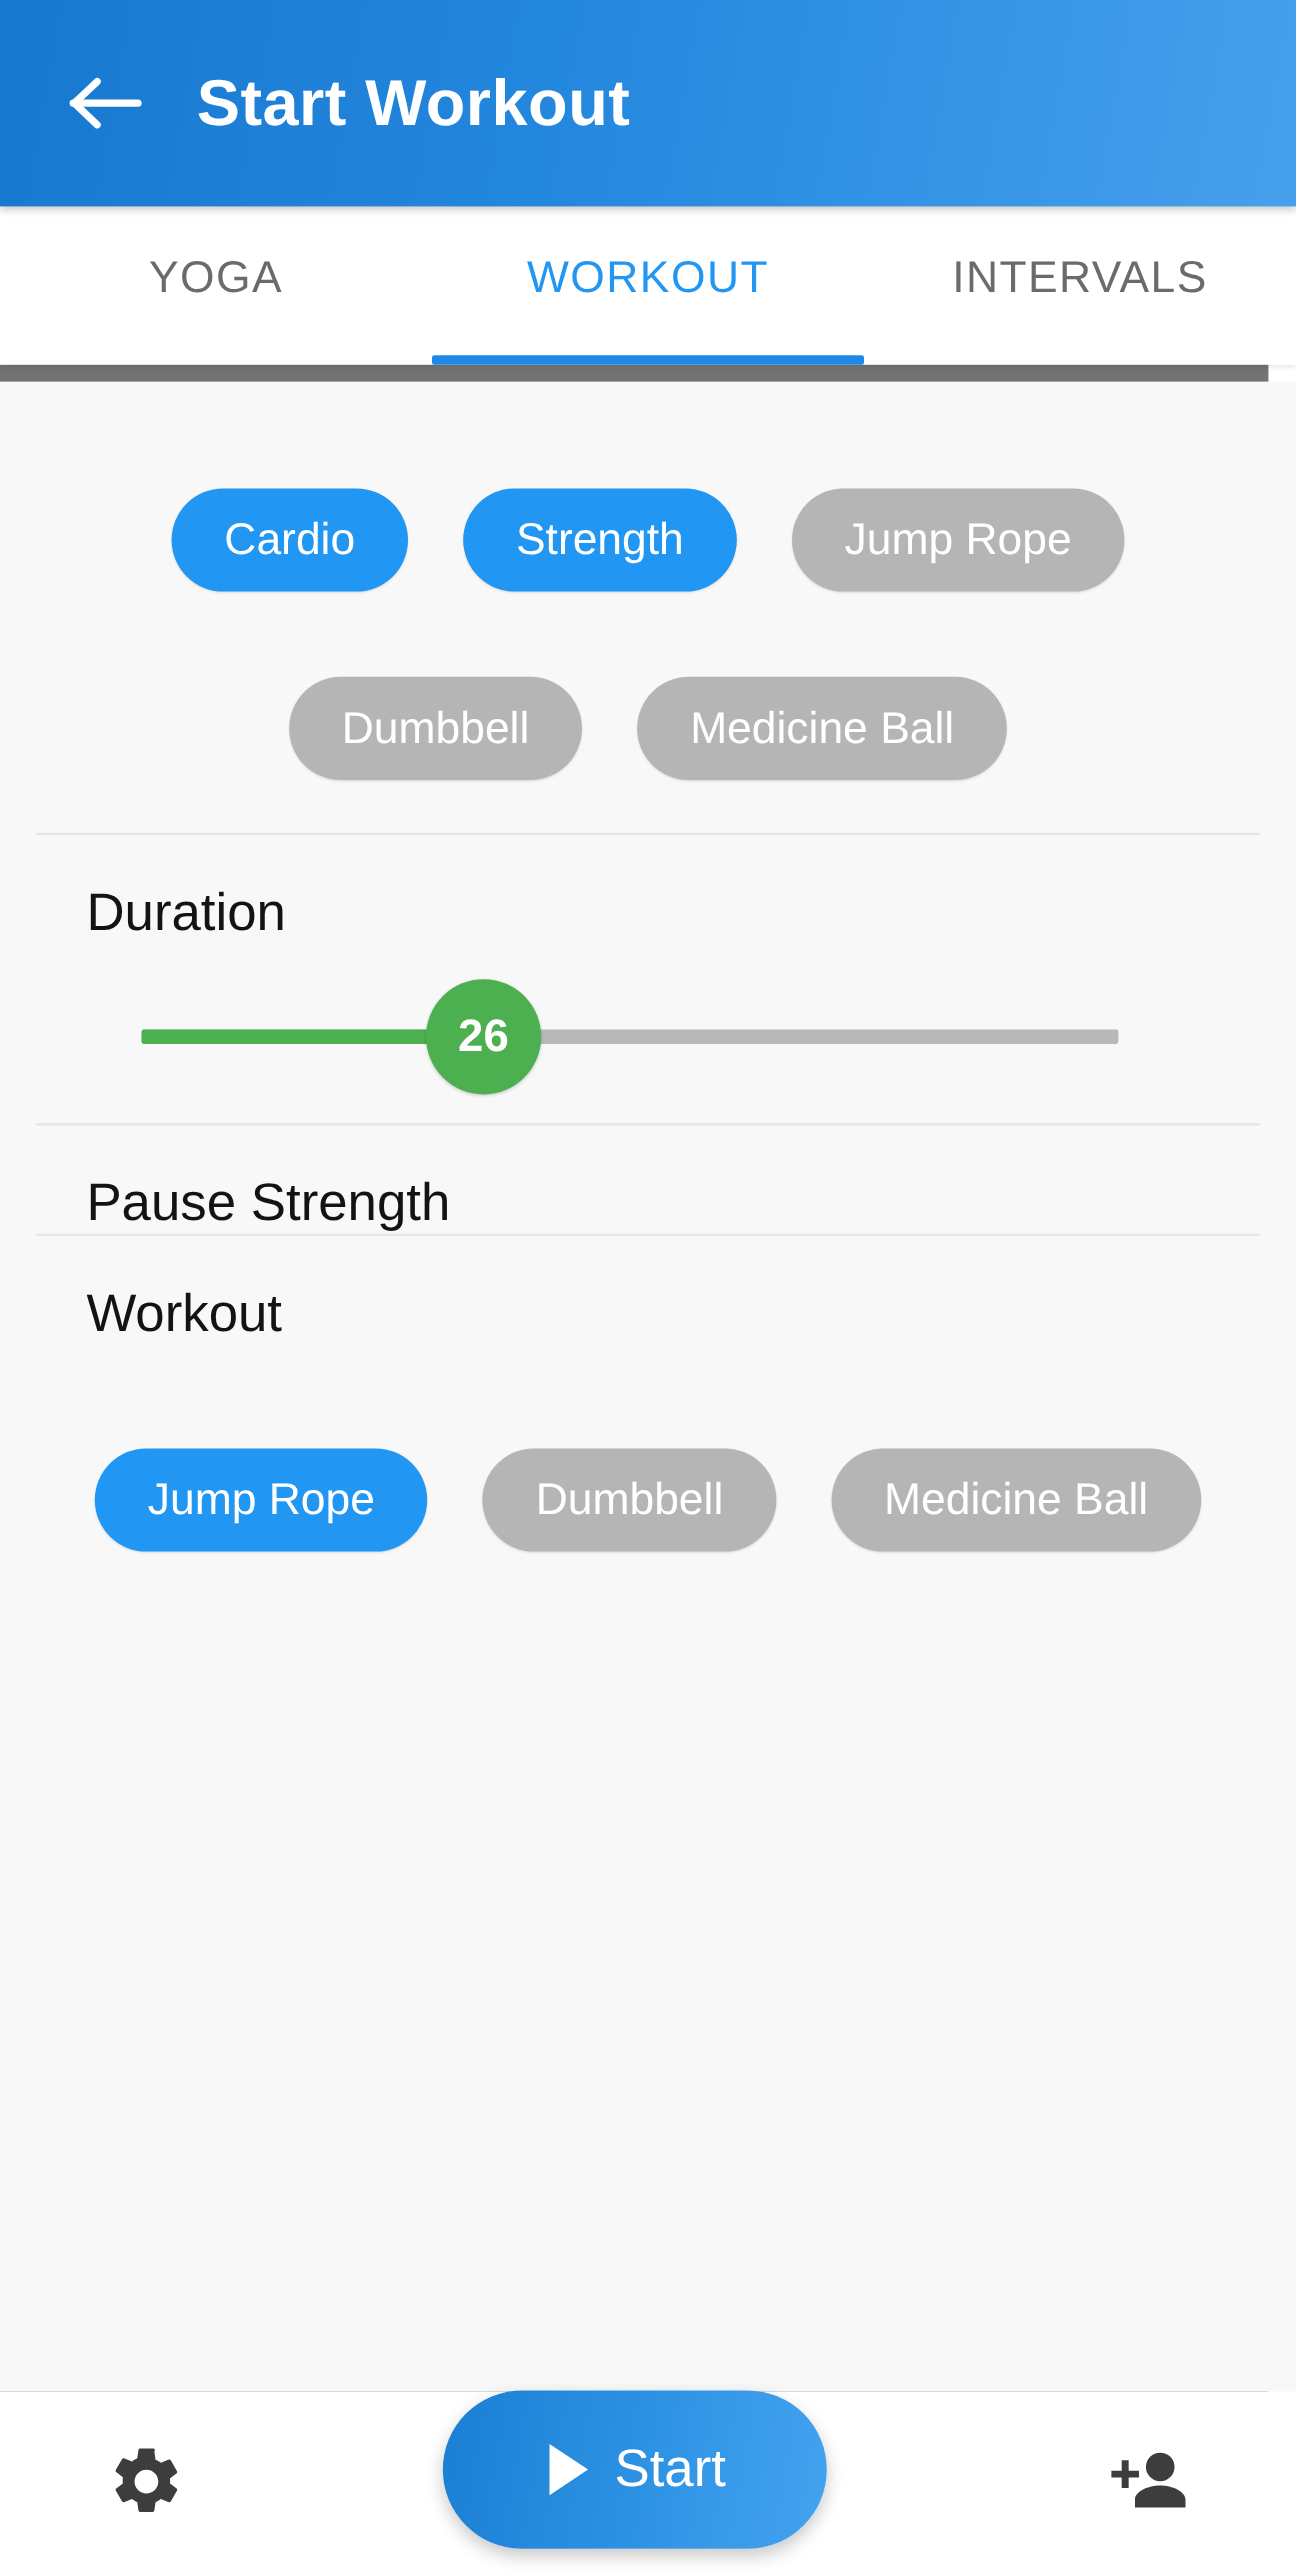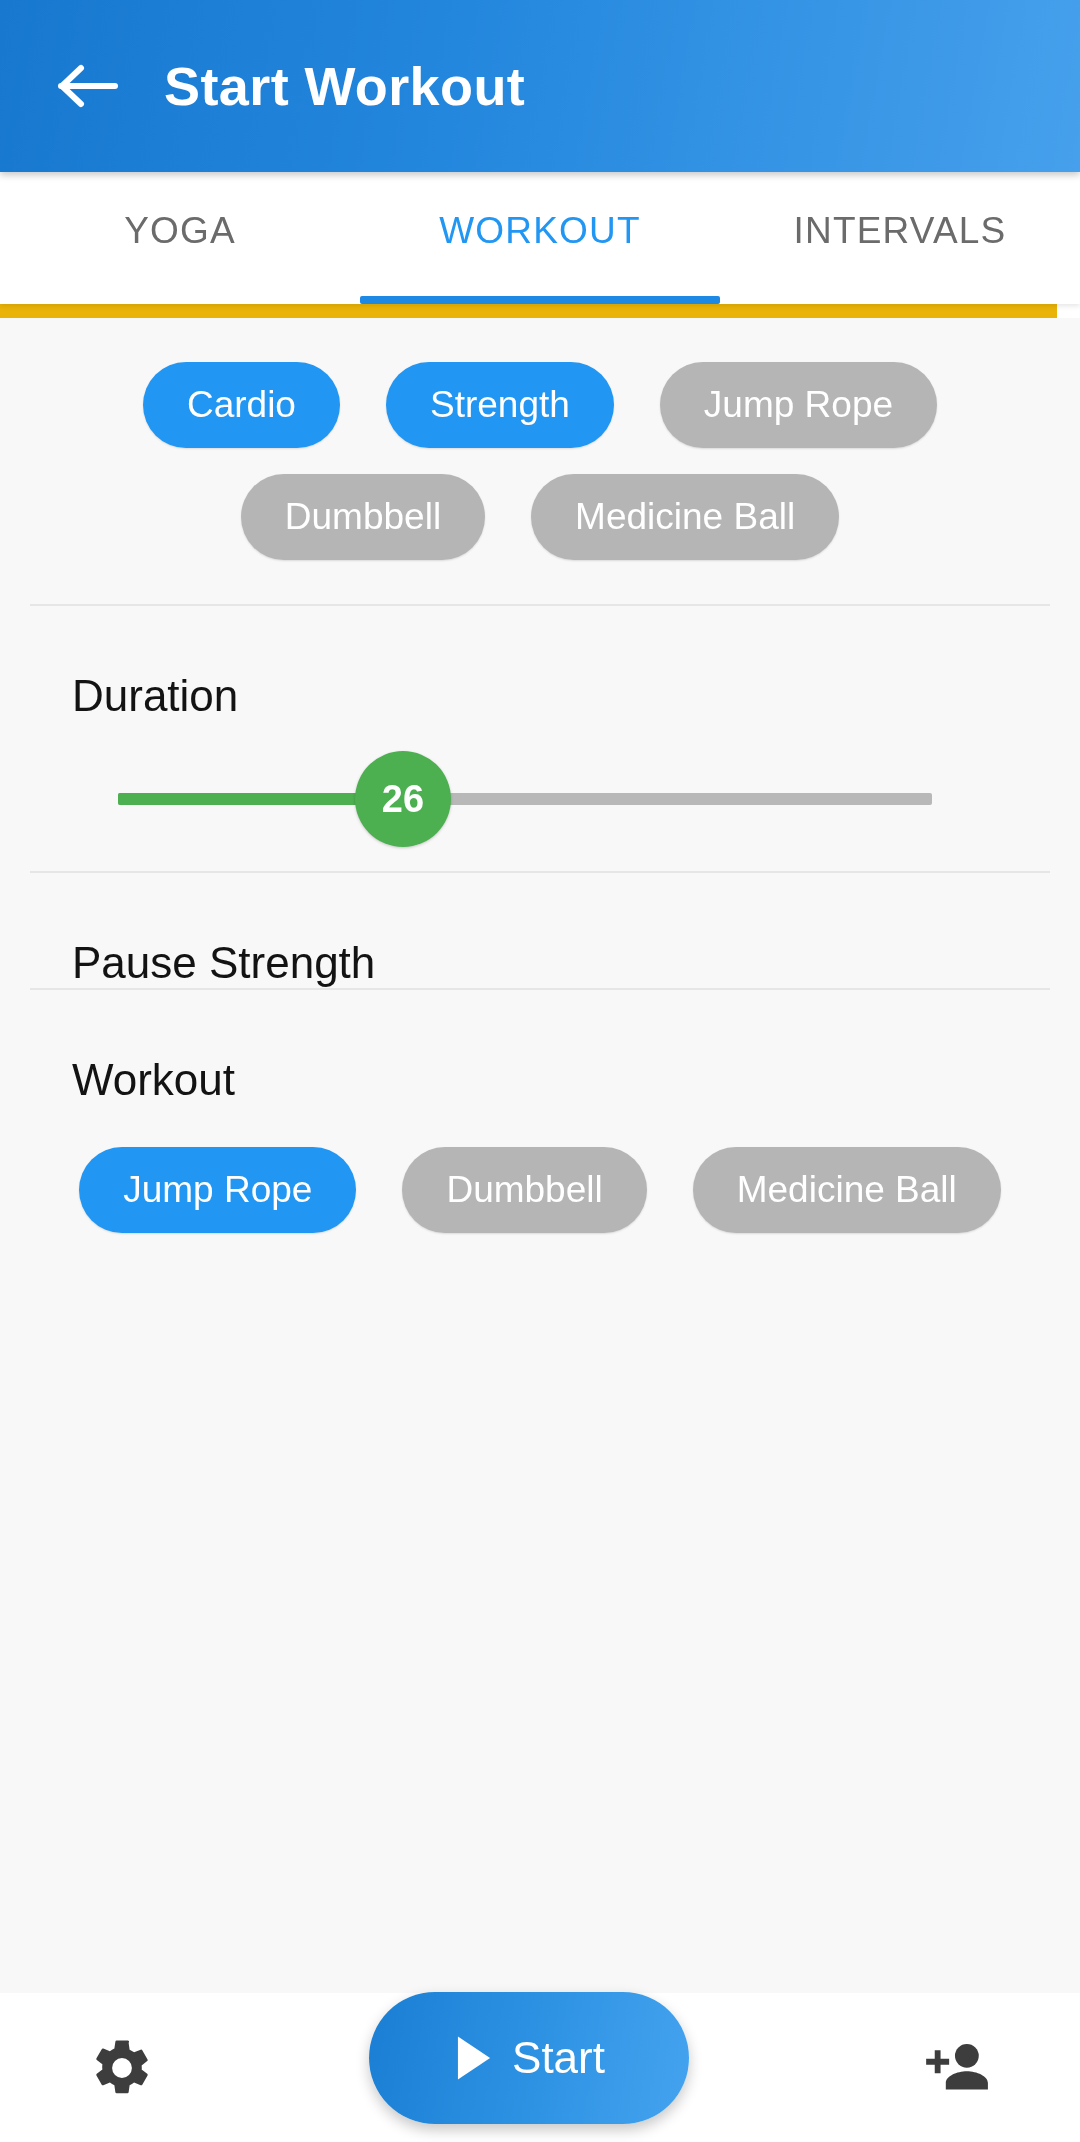--- a/index.html
+++ b/index.html
@@ -5,21 +5,21 @@
   * { margin:0; padding:0; box-sizing:border-box; }
   html, body {
     width:1080px; height:2142px;
     background:#ffffff;
     font-family:"Liberation Sans", sans-serif;
     overflow:hidden;
   }
   #app {
     position:relative;
     width:1057px; height:2142px;
-    background:#eab308;
+    background:#737373;
   }
 
   
   .appbar {
     position:absolute; left:0; top:0;
     width:1080px; height:172px;
     background:linear-gradient(100deg, #1878cf 0%, #2387dd 42%, #46a0ec 100%);
     display:flex; align-items:center;
     box-shadow:0 3px 7px rgba(0,0,0,0.22);
     z-index:4;
@@ -86,40 +86,41 @@
   .chip {
     height:86px;
     border-radius:44px;
     display:flex; align-items:center; justify-content:center;
     padding:0 44px;
     color:#ffffff;
     font-size:37px;
     cursor:pointer;
     box-shadow:0 1px 2px rgba(0,0,0,0.12);
     white-space:nowrap;
+    margin-top:45px;
   }
   .chip.on  { background:#2196f3; }
   .chip.off { background:#b5b5b5; }
 
   .filters {
     padding-top:44px;
   }
   .filters .chip-row + .chip-row { margin-top:26px; }
 
   .divider {
     height:2px;
     background:#e6e6e6;
     margin:0 30px;
   }
 
   .section { padding:0 30px; }
   .section-title {
     font-size:44px;
     color:#131313;
-    padding:65px 42px 0 42px;
+    padding:40px 42px 0 42px;
   }
 
   
   .slider-wrap {
     position:relative;
     height:150px;
     margin:0 58px 0 58px;
   }
   .track {
     position:absolute;

